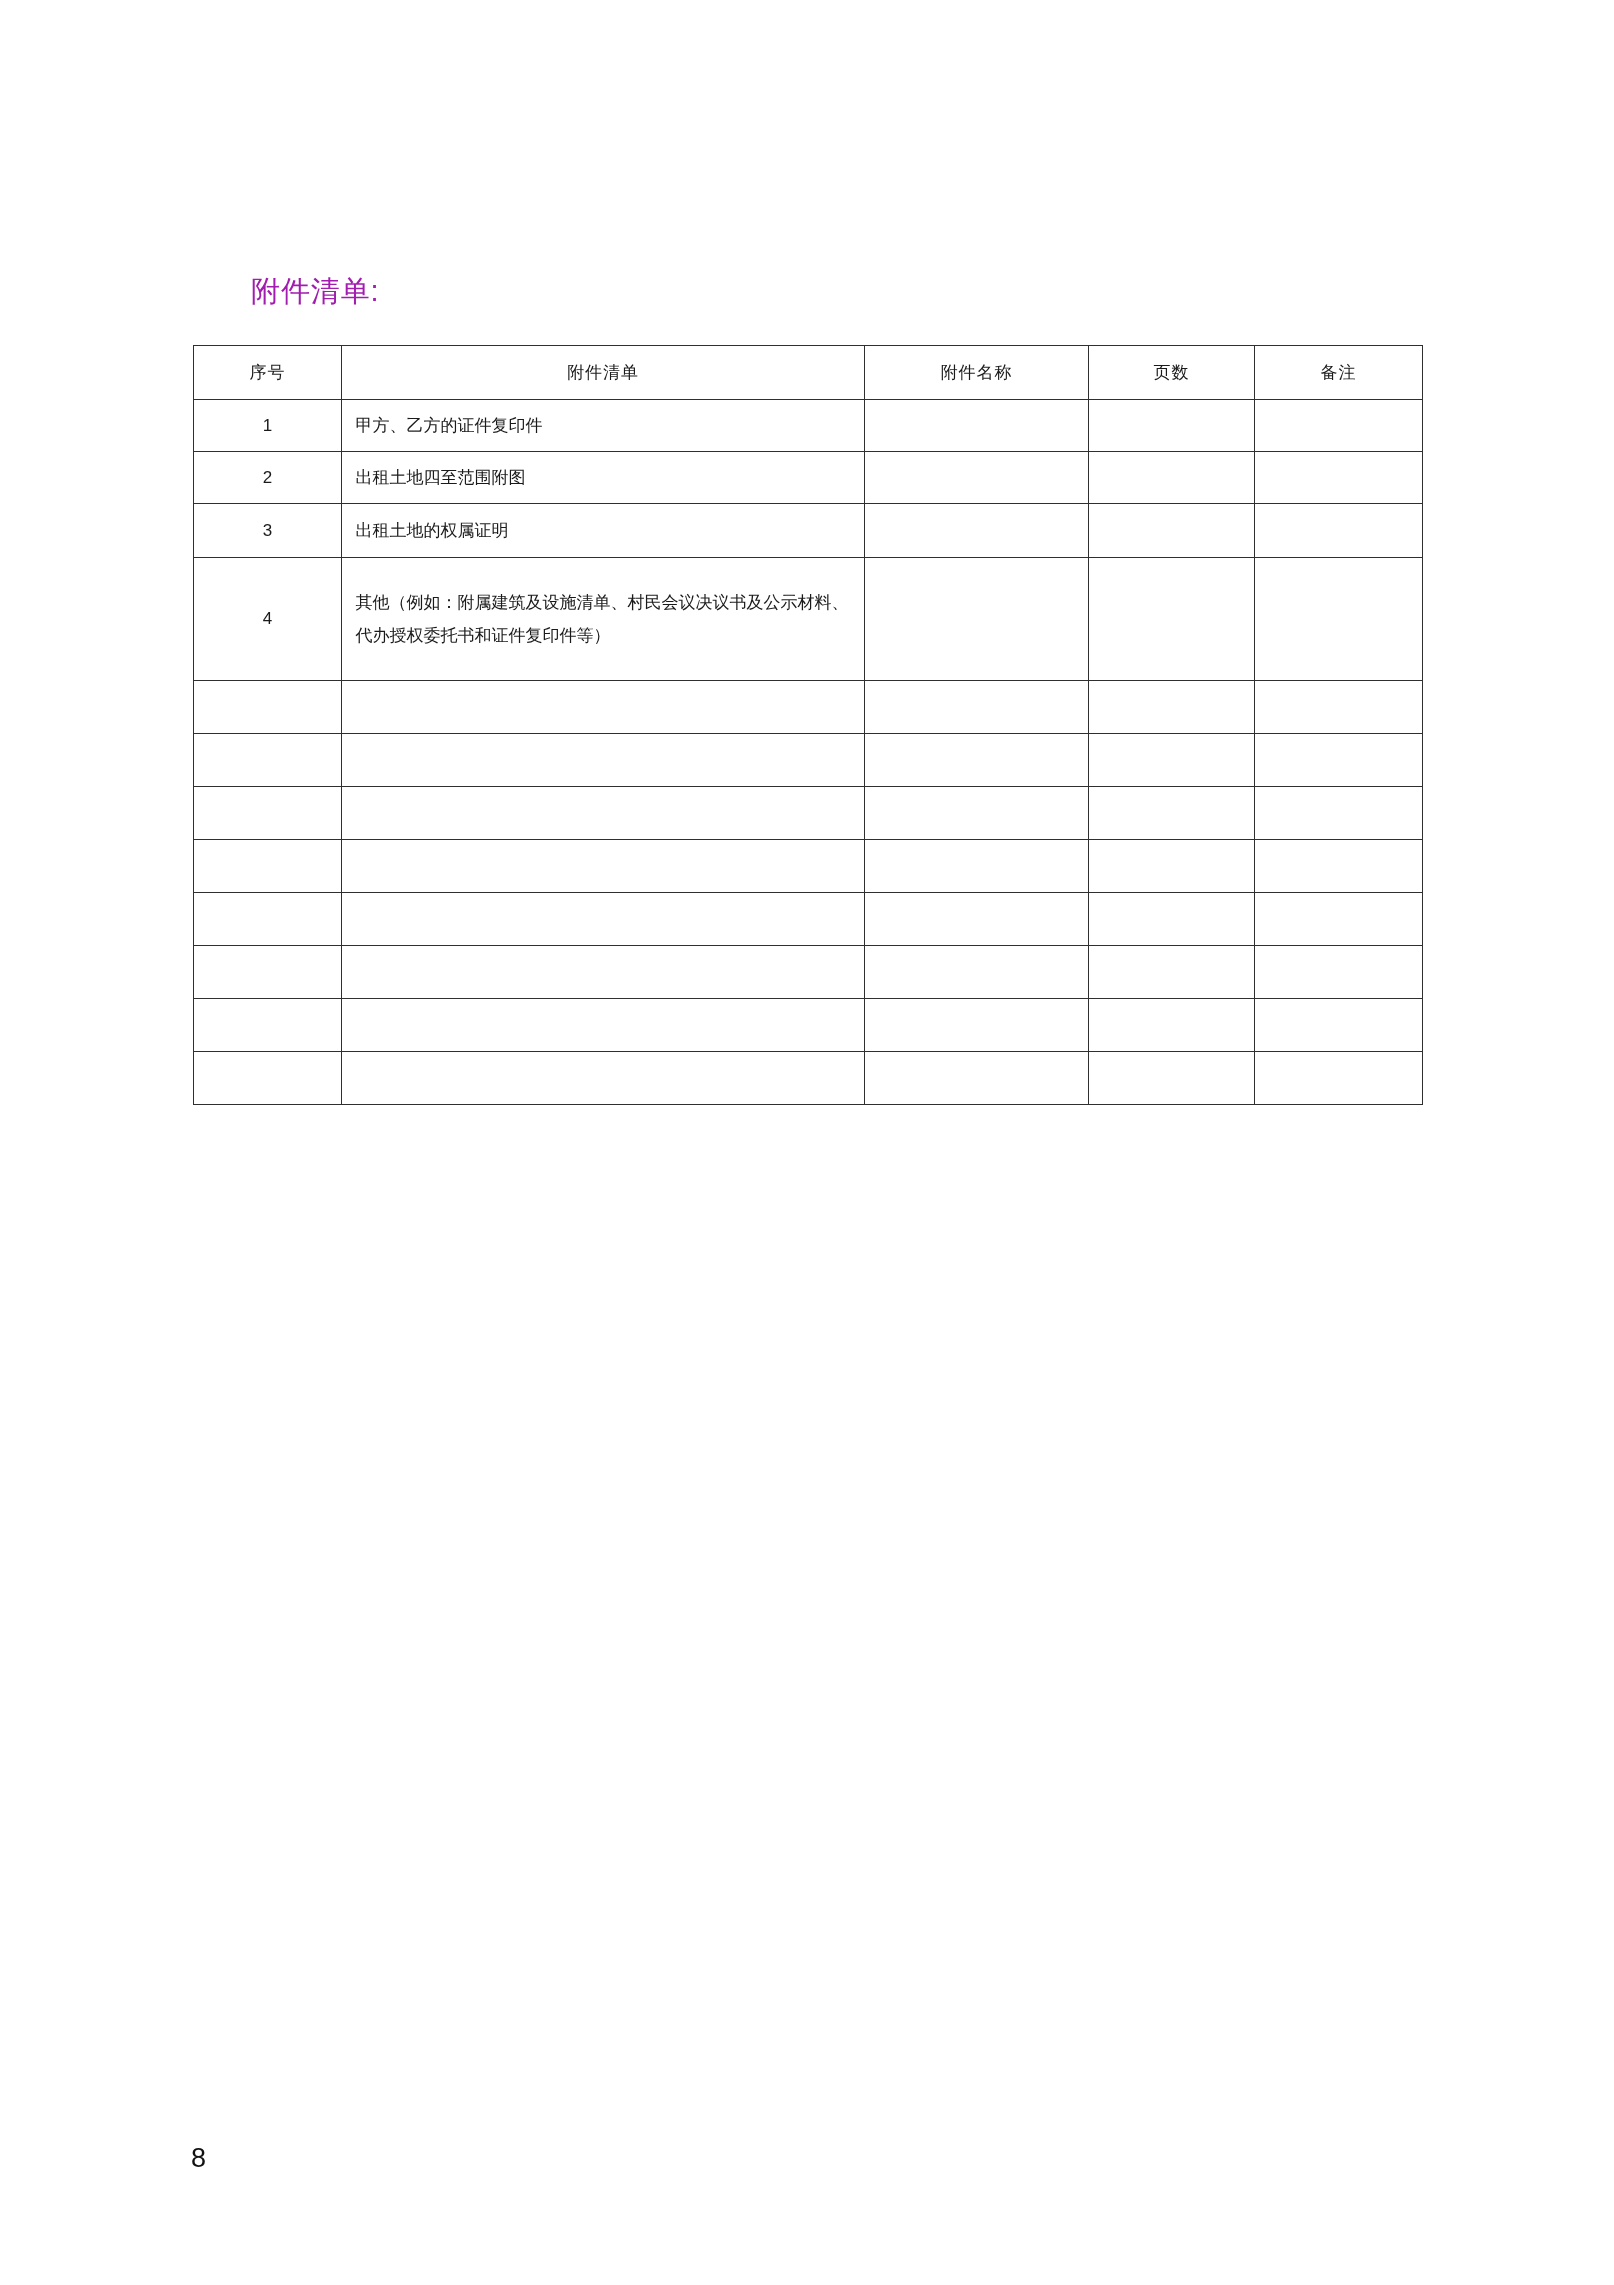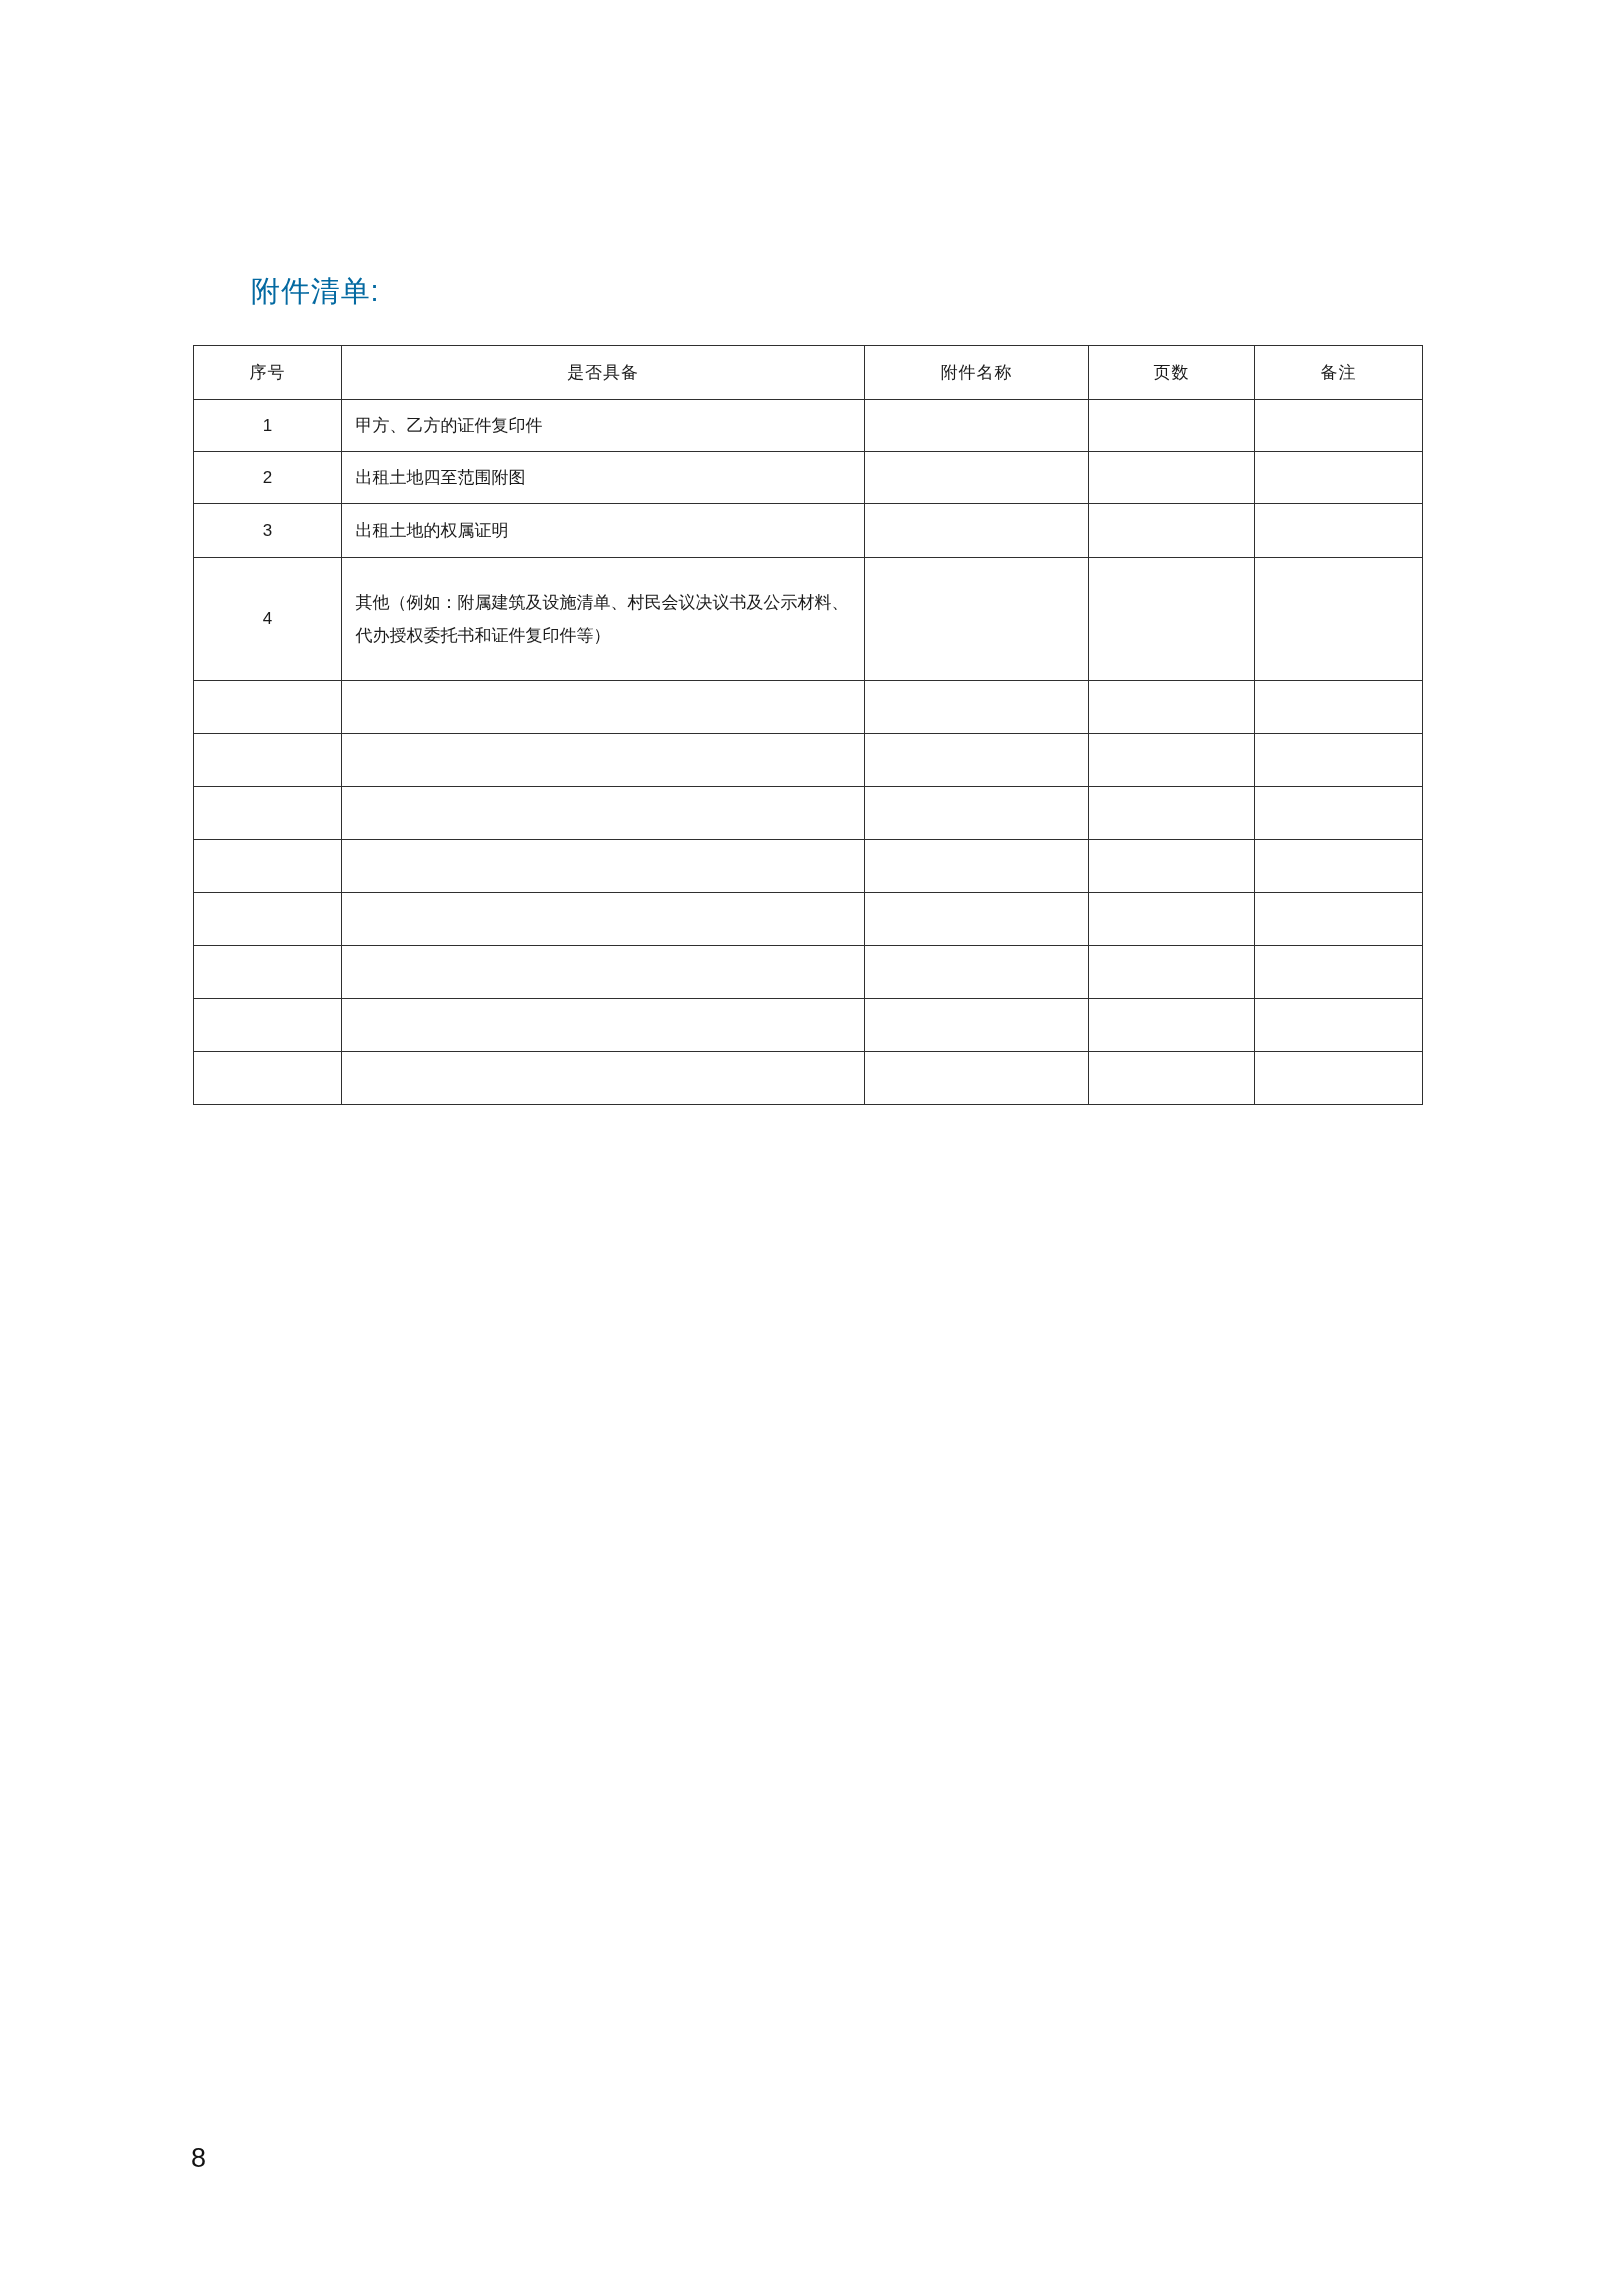--- a/index.html
+++ b/index.html
@@ -14,21 +14,21 @@
     font-family: "Liberation Sans", "DejaVu Sans", sans-serif;
     color: #1a1a1a;
   }
   .doc-title {
     position: absolute;
     left: 251px;
     top: 271px;
     font-size: 29px;
     line-height: 40px;
     letter-spacing: 0.9px;
-    color: #0369a1;
+    color: #a21caf;
     white-space: pre;
   }
   table.attachment-table {
     position: absolute;
     left: 193px;
     top: 345px;
     width: 1230px;
     border-collapse: collapse;
     table-layout: fixed;
     border: 1.8px solid #2f2f2f;
@@ -90,21 +90,21 @@
   <colgroup>
     <col style="width:148px">
     <col style="width:523px">
     <col style="width:224px">
     <col style="width:166px">
     <col style="width:168px">
   </colgroup>
   <thead>
     <tr class="row-header">
       <th>序号</th>
-      <th>是否具备</th>
+      <th>附件清单</th>
       <th>附件名称</th>
       <th>页数</th>
       <th>备注</th>
     </tr>
   </thead>
   <tbody>
     <tr class="row-std">
       <td class="cell-no">1</td>
       <td class="cell-name">甲方、乙方的证件复印件</td>
       <td class="cell-blank"></td>

